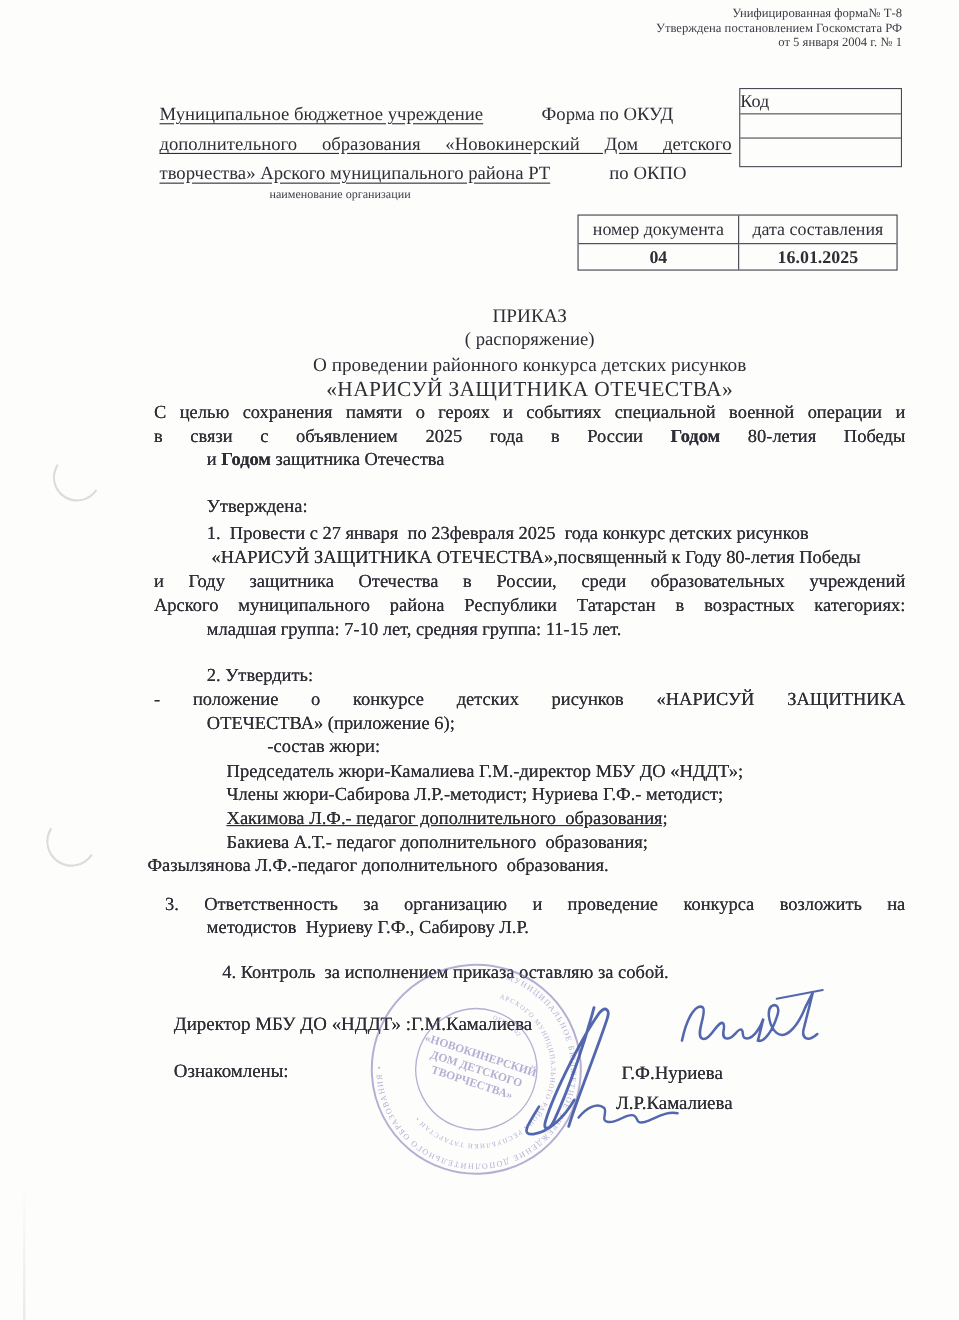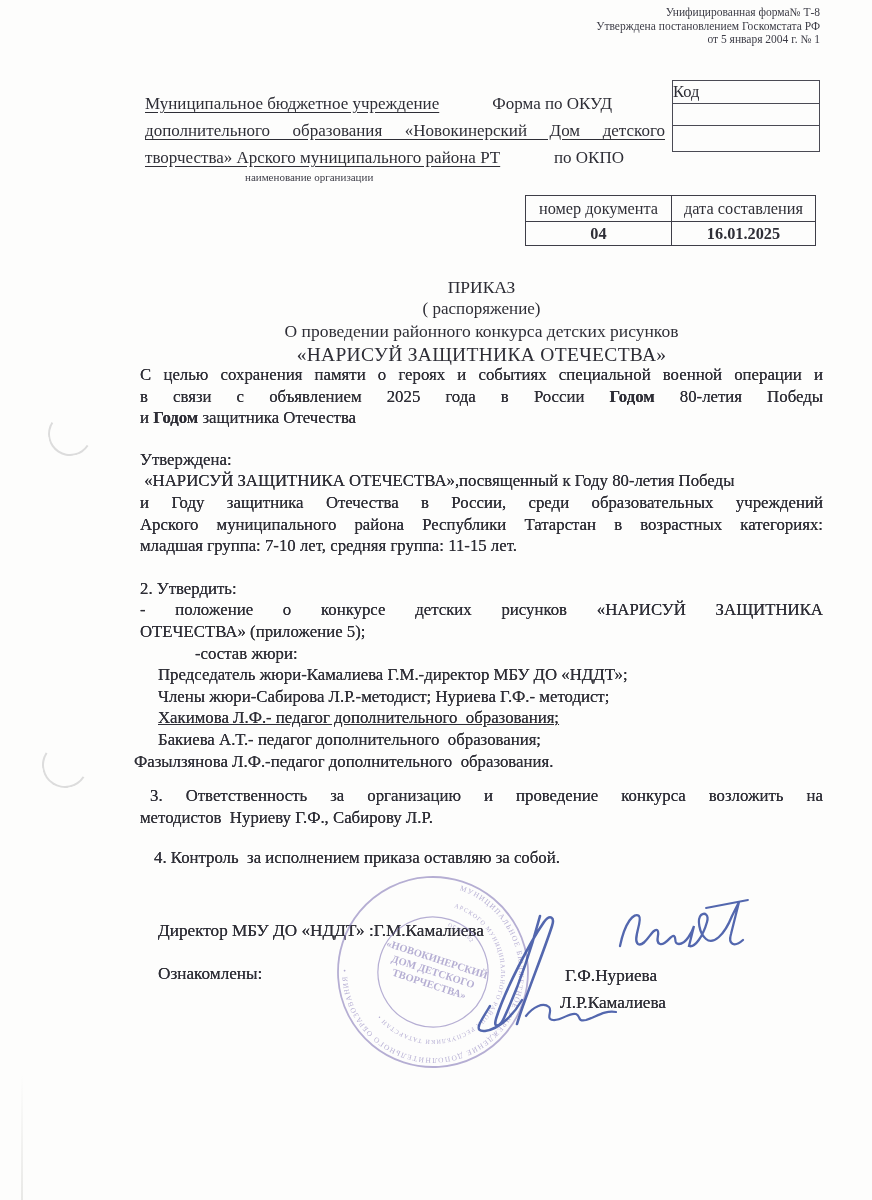--- a/index.html
+++ b/index.html
@@ -33,21 +33,21 @@
   .dt-val.c1{border-right:1.4px solid #3e3e48;}
   
   .title-block{left:140px;top:276px;width:683px;text-align:center;font-weight:normal;}
   .t1{font-size:17.5px;line-height:22px;}
   .t2{font-size:17px;line-height:22px;}
   .t3{font-size:17.5px;line-height:22px;}
   .t4{font-size:19.5px;line-height:26px;letter-spacing:.3px;}
   
   .doc-body{left:140px;top:364px;width:683px;font-size:16.8px;line-height:21.6px;text-shadow:0 0 .4px #2e2e36;}
   .bl{min-height:21.6px;}
-  .bl.l{white-space:pre-wrap;}
+  .bl.l{white-space:pre-wrap;margin-left:48px;}
   .bl.j{text-align:justify;text-align-last:justify;}
   .b{font-weight:bold;}
   
   .sig-line{left:158px;top:921px;font-size:17.2px;text-shadow:0 0 .4px #2e2e36;}
   .ack-label{left:158px;top:964px;font-size:17.2px;text-shadow:0 0 .4px #2e2e36;}
   .ack-names{left:560px;top:962px;font-size:17.2px;line-height:27px;text-shadow:0 0 .4px #2e2e36;}
   .ack-names .n1{padding-left:5px;}
   
   .crescent{width:40px;height:40px;border-radius:50%;border:2.5px solid #dcdcdc;border-top-color:transparent;border-right-color:transparent;transform:rotate(-12deg);}
   .c1{left:48px;top:412px;}
@@ -95,27 +95,28 @@
   <div class="t2">( распоряжение)</div>
   <div class="t3">О проведении районного конкурса детских рисунков</div>
   <div class="t4">«НАРИСУЙ ЗАЩИТНИКА ОТЕЧЕСТВА»</div>
 </div>
 
 <div class="abs doc-body">
     <div class="bl j"><span>С целью сохранения памяти о героях и событиях специальной военной операции и</span></div>
     <div class="bl j"><span>в связи с объявлением 2025 года в России </span><span class="b">Годом</span><span> 80-летия Победы</span></div>
     <div class="bl l"><span>и </span><span class="b">Годом</span><span> защитника Отечества</span></div>
     <div class="bl l" style="margin-top: 20px;"><span>Утверждена:</span></div>
+    <div class="bl l" style="margin-top: 4px;"><span>1.  Провести с 27 января  по 23февраля 2025  года конкурс детских рисунков</span></div>
     <div class="bl l"><span> «НАРИСУЙ ЗАЩИТНИКА ОТЕЧЕСТВА»,посвященный к Году 80-летия Победы</span></div>
     <div class="bl j"><span>и Году защитника Отечества в России, среди образовательных учреждений</span></div>
     <div class="bl j"><span>Арского муниципального района Республики Татарстан в возрастных категориях:</span></div>
     <div class="bl l"><span>младшая группа: 7-10 лет, средняя группа: 11-15 лет.</span></div>
     <div class="bl l" style="margin-top: 21px;"><span>2. Утвердить:</span></div>
     <div class="bl j"><span>- положение о конкурсе детских рисунков «НАРИСУЙ ЗАЩИТНИКА</span></div>
-    <div class="bl l"><span>ОТЕЧЕСТВА» (приложение 5);</span></div>
+    <div class="bl l"><span>ОТЕЧЕСТВА» (приложение 6);</span></div>
     <div class="bl l" style="padding-left: 55px;"><span>-состав жюри:</span></div>
     <div class="bl l" style="padding-left: 18px;"><span>Председатель жюри-Камалиева Г.М.-директор МБУ ДО «НДДТ»;</span></div>
     <div class="bl l" style="padding-left: 18px;"><span>Члены жюри-Сабирова Л.Р.-методист; Нуриева Г.Ф.- методист;</span></div>
     <div class="bl l" style="padding-left: 18px; text-decoration: underline;"><span>Хакимова Л.Ф.- педагог дополнительного  образования;</span></div>
     <div class="bl l" style="padding-left: 18px;"><span>Бакиева А.Т.- педагог дополнительного  образования;</span></div>
     <div class="bl l" style="margin-left: -6px;"><span>Фазылзянова Л.Ф.-педагог дополнительного  образования.</span></div>
     <div class="bl j" style="margin-top: 13px; padding-left: 10px;"><span>3. Ответственность за организацию и проведение конкурса возложить на</span></div>
     <div class="bl l"><span>методистов  Нуриеву Г.Ф., Сабирову Л.Р.</span></div>
     <div class="bl l" style="margin-top: 19px; padding-left: 14px;"><span>4. Контроль  за исполнением приказа оставляю за собой.</span></div>
   </div>

